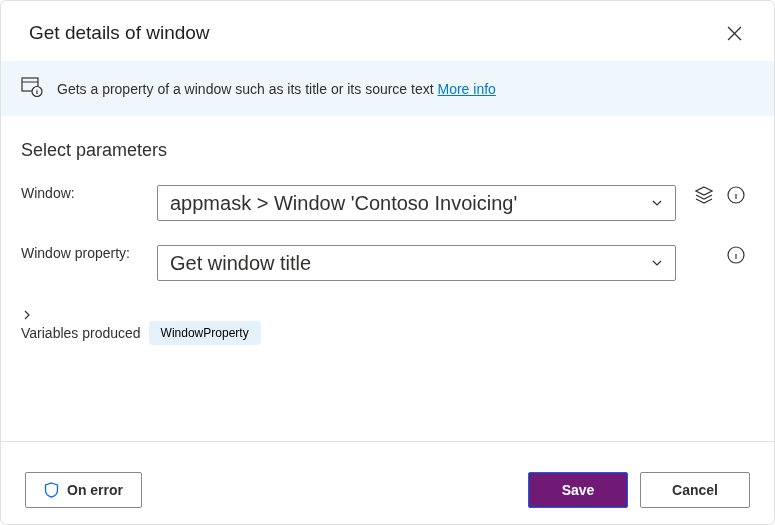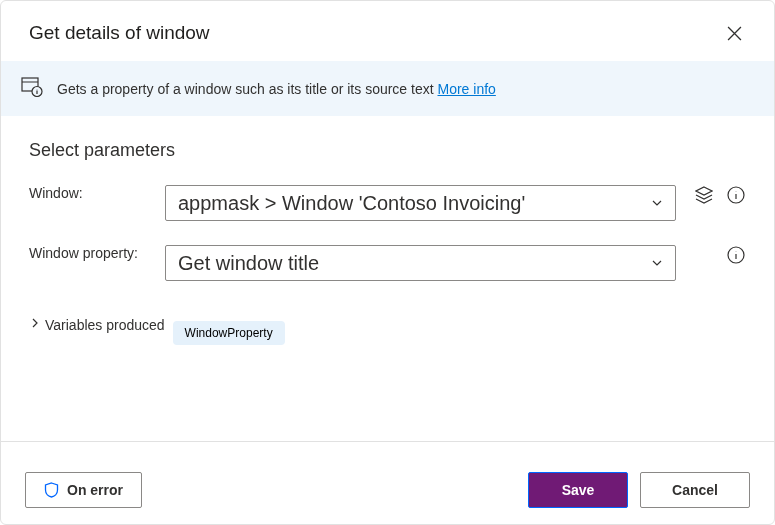--- a/index.html
+++ b/index.html
@@ -47,21 +47,21 @@
       font-size: 14px;
       color: #323130;
     }
     .info-banner a {
       color: #0078d4;
       text-decoration: underline;
       cursor: pointer;
     }
     .content {
       flex: 1;
-      padding: 24px 28px 0 28px;
+      padding: 24px 28px 0 20px;
     }
     .section-title {
       font-size: 18px;
       font-weight: 400;
       color: #323130;
       margin-bottom: 24px;
     }
     .form-row {
       display: flex;
       align-items: flex-start;
@@ -115,20 +115,21 @@
       display: flex;
       align-items: center;
       gap: 8px;
       margin-top: 4px;
     }
     .vars-toggle {
       display: flex;
       gap: 4px;
       cursor: pointer;
       font-size: 14px;
+      flex-direction: column;
     }
     .chip {
       background: #e5f1fb;
       color: #000000;
       padding: 5px 12px;
       border-radius: 4px;
       font-size: 12px;
       cursor: pointer;
       margin-top: 16px;
     }

